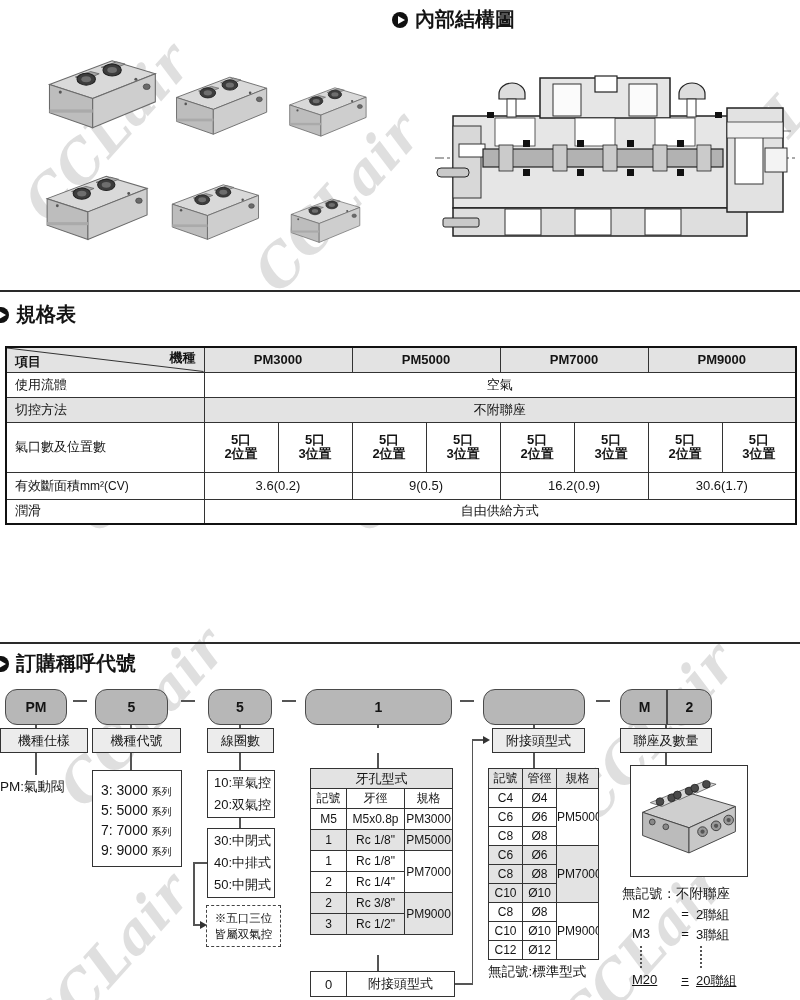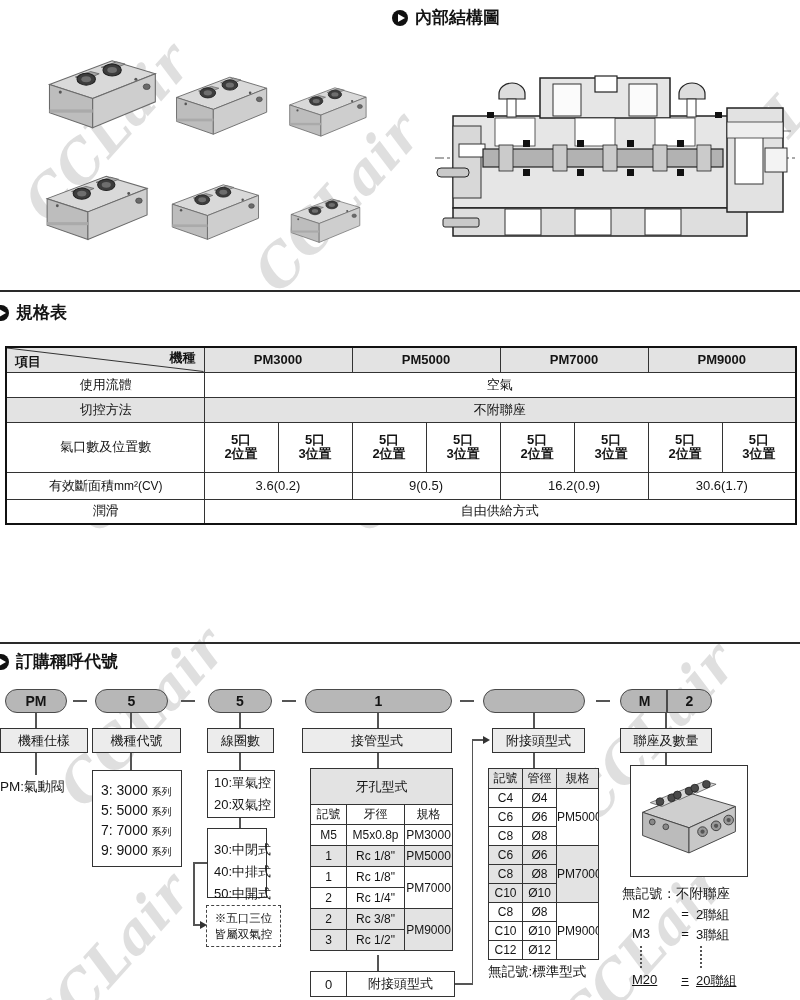--- a/index.html
+++ b/index.html
@@ -10,45 +10,45 @@
   }
   
   .wm {
     position:absolute; font-family:"DejaVu Serif", serif; font-style:italic;
     font-weight:bold; font-size:56px; color:rgba(130,130,130,0.26);
     white-space:nowrap; transform:rotate(-48deg); transform-origin:0 0;
     pointer-events:none; z-index:1;
   }
   
   .sec-title { position:absolute; display:flex; align-items:center; gap:7px;
-    font-weight:bold; font-size:17px; z-index:5; }
+    font-weight:bold; font-size:20px; z-index:5; }
   .play-icon { width:16px; height:16px; border-radius:50%; background:#111;
     position:relative; flex:0 0 16px; }
   .play-icon::after { content:""; position:absolute; left:6px; top:4px;
     border-left:7px solid #fff; border-top:4px solid transparent; border-bottom:4px solid transparent; }
   .hr { position:absolute; left:0; width:800px; height:2px; background:#2a2a2a; z-index:4; }
   
   .spec-wrap { position:absolute; left:5px; top:346px; width:790px; z-index:5; }
   table.spec { border-collapse:collapse; table-layout:fixed; width:790px;
     border:2px solid #111; background:#fff; }
   table.spec td { border:1px solid #333; font-size:13px; text-align:center;
     padding:0; height:25px; overflow:hidden; }
   table.spec tr.gray td, td.gray { background:#e3e3e3; }
   td.lbl { text-align:left !important; }
-  .lbl-flex { display:flex; justify-content:center; align-items:center;
+  .lbl-flex { display:flex; justify-content:flex-start; align-items:center;
     padding:0 7px 0 8px; }
   .unit { font-size:12px; }
   td.model-h { font-weight:bold; font-size:13.5px; }
   .corner-cell { position:relative; height:26px; }
   .corner-cell svg { position:absolute; inset:0; width:100%; height:100%; }
   .corner-top { position:absolute; right:8px; top:1px; font-weight:bold; font-size:13px; }
   .corner-bot { position:absolute; left:8px; bottom:1px; font-weight:bold; font-size:13px; }
   .pcell { font-size:12px; font-weight:bold; line-height:14px; }
   
-  .pill { position:absolute; top:689px; height:24px; background:#b7b7b7;
+  .pill { position:absolute; top:689px; height:36px; background:#b7b7b7;
     border:1.5px solid #4a4a4a; border-radius:12px; display:flex; align-items:center;
     justify-content:center; font-weight:bold; font-size:14px; z-index:5; }
   .pill-split { justify-content:space-around; }
   .pill-div { position:absolute; left:50%; top:0; bottom:0; width:1.5px; background:#4a4a4a; }
   .dash { position:absolute; height:2px; background:#555; top:700px; z-index:5; }
   .vline { position:absolute; width:1.5px; background:#555; z-index:3; }
   .hline { position:absolute; height:1.5px; background:#555; z-index:3; }
   .arrow-r { position:absolute; width:0; height:0; border-left:7px solid #333;
     border-top:4.5px solid transparent; border-bottom:4.5px solid transparent; z-index:4; }
   .obox { position:absolute; top:728px; height:25px; background:#ececec;
@@ -309,21 +309,20 @@
   <div class="vline" style="left:35px;top:713px;height:15px;"></div>
   <div class="vline" style="left:130px;top:713px;height:15px;"></div>
   <div class="vline" style="left:239px;top:713px;height:15px;"></div>
   <div class="vline" style="left:377px;top:713px;height:15px;"></div>
   <div class="vline" style="left:533px;top:713px;height:15px;"></div>
   <div class="vline" style="left:665px;top:713px;height:15px;"></div>
 
   <div class="obox" style="left:0;width:88px;">機種仕樣</div>
   <div class="obox" style="left:92px;width:89px;">機種代號</div>
   <div class="obox" style="left:207px;width:67px;">線圈數</div>
-  <div class="obox" style="left:302px;width:150px;">接管型式</div>
   <div class="obox" style="left:492px;width:93px;">附接頭型式</div>
   <div class="obox" style="left:620px;width:92px;">聯座及數量</div>
 
   <div class="vline" style="left:35px;top:753px;height:22px;"></div>
   <div class="vline" style="left:130px;top:753px;height:17px;"></div>
   <div class="vline" style="left:239px;top:753px;height:17px;"></div>
   <div class="vline" style="left:377px;top:753px;height:15px;"></div>
   <div class="vline" style="left:533px;top:753px;height:15px;"></div>
   <div class="vline" style="left:665px;top:753px;height:12px;"></div>
 
@@ -334,21 +333,21 @@
     <div class="series-row"><span>5: 5000</span> <span class="sfx">系列</span></div>
     <div class="series-row"><span>7: 7000</span> <span class="sfx">系列</span></div>
     <div class="series-row"><span>9: 9000</span> <span class="sfx">系列</span></div>
   </div>
 
   <div class="listbox" style="left:207px;top:770px;width:68px;height:48px;padding-top:1px;">
     <div class="row">10:單氣控</div>
     <div class="row">20:双氣控</div>
   </div>
   <div class="vline" style="left:239px;top:818px;height:10px;"></div>
-  <div class="listbox" style="left:207px;top:828px;width:60px;height:70px;padding-top:10px;">
+  <div class="listbox" style="left:207px;top:828px;width:68px;height:70px;padding-top:1px;">
     <div class="row">30:中閉式</div>
     <div class="row">40:中排式</div>
     <div class="row">50:中開式</div>
   </div>
 
   <div class="hline" style="left:193px;top:862px;width:14px;"></div>
   <div class="vline" style="left:193px;top:862px;height:63px;"></div>
   <div class="hline" style="left:193px;top:924px;width:8px;"></div>
   <div class="arrow-r" style="left:200px;top:920.5px;"></div>
   <div class="notebox" style="left:206px;top:905px;width:75px;height:42px;">
@@ -357,21 +356,21 @@
   </div>
 
   <div class="mini-wrap" style="left:310px;top:768px;">
     <table class="mini" style="width:142px;border:1.5px solid #333;">
       <colgroup>
           <col style="width:36px">
           <col style="width:58px">
           <col style="width:48px">
         </colgroup>
       <tbody>
-          <tr class="gray" style="height:36px;">
+          <tr class="gray" style="height:20px;">
             <td colspan="3" style="font-size:13px;">牙孔型式</td>
           </tr>
       <tr style="height:20px;">
         <td>記號</td>
         <td>牙徑</td>
         <td>規格</td>
       </tr>
       <tr style="height:21px;">
         <td>M5</td>
         <td>M5x0.8p</td>

